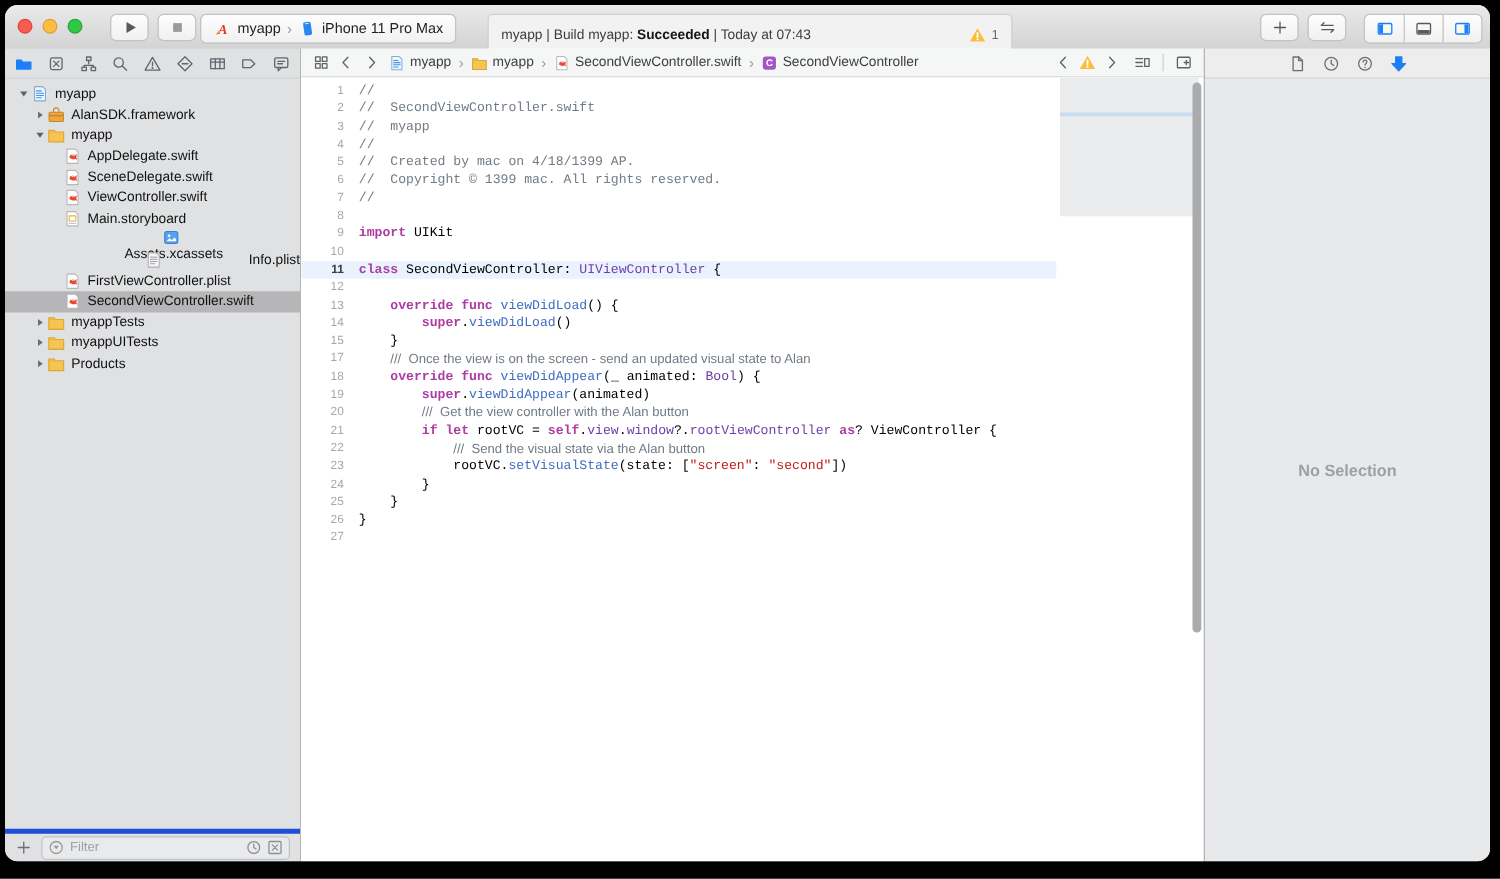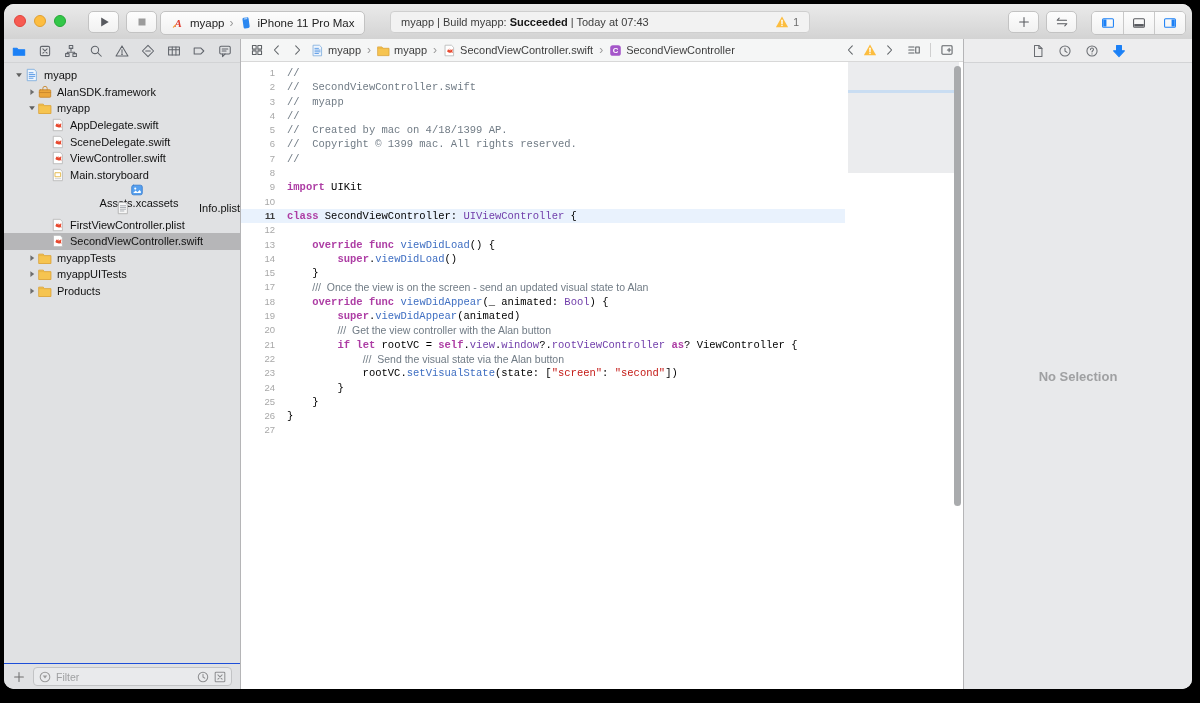--- a/index.html
+++ b/index.html
@@ -16,40 +16,40 @@
   .tl.m{background:#fdbd40;border:1px solid #e0a030;box-sizing:border-box;}
   .tl.z{background:#33c748;border:1px solid #25a837;box-sizing:border-box;}
   .tbtn{position:absolute;top:7px;height:22px;border:1px solid #c3c3c3;border-radius:5px;
         background:linear-gradient(#fdfdfd,#f1f1f1);display:flex;align-items:center;justify-content:center;padding:0;}
   .tbtn svg{display:block;}
   .scheme{position:absolute;left:156px;top:7px;height:22px;border:1px solid #c3c3c3;border-radius:5px;
           background:linear-gradient(#fdfdfd,#f1f1f1);display:flex;align-items:center;gap:5px;
           padding:0 10px;font-size:11.5px;color:#222;}
   .scheme .sep{color:#9a9a9a;font-size:12px;}
   .status{position:absolute;left:386px;top:7px;width:420px;height:22px;border:1px solid #cfcfcf;border-radius:4px;
-          background:#f2f2f2;display:flex;align-items:center;font-size:11px;color:#3c3c3c;padding:4px 10px;box-sizing:border-box;}
+          background:#f2f2f2;display:flex;align-items:center;font-size:11px;color:#3c3c3c;padding:16px 10px;box-sizing:border-box;}
   .status b{color:#161616;}
   .st-warn{margin-left:auto;display:flex;align-items:center;gap:4px;color:#6b6b6b;font-size:10.5px;}
   .seg{position:absolute;right:6px;top:7px;display:flex;border:1px solid #c3c3c3;border-radius:5px;overflow:hidden;}
   .seg button{width:31px;height:22px;border:none;border-left:1px solid #c9c9c9;
               background:linear-gradient(#fdfdfd,#f1f1f1);display:flex;align-items:center;justify-content:center;padding:0;}
   .seg button:first-child{border-left:none;}
   .ic-blue{color:#1b80f6;} .ic-gray{color:#57595e;}
   
   .sidebar{position:absolute;left:0;top:35px;bottom:0;width:237px;background:#e0e1e3;
            border-right:1px solid #b5b5b7;box-sizing:border-box;}
   .navtabs{height:23px;display:flex;align-items:center;justify-content:space-between;
            padding:0 8px;border-bottom:1px solid #d2d3d5;}
   .navtabs span{display:flex;}
   .tree{position:absolute;left:0;right:0;top:24px;bottom:26px;overflow:hidden;padding-top:4px;font-size:11px;color:#111;}
   .row{height:16.6px;display:flex;align-items:center;white-space:nowrap;}
   .row.sel{background:#b6b6b8;}
   .row .disc{width:13px;display:flex;justify-content:center;color:#606060;flex:none;}
   .row .fic{width:15px;margin-right:4px;display:flex;flex:none;}
-  .filterbar{position:absolute;left:0;right:0;bottom:0;height:26px;border-top:1px solid #1d4ed8;
+  .filterbar{position:absolute;left:0;right:0;bottom:0;height:26px;border-top:4px solid #1d4ed8;
              display:flex;align-items:center;padding:0 8px;gap:7px;box-sizing:border-box;}
   .fb-plus{color:#6e6e6e;display:flex;}
   .fb-field{flex:1;height:17px;border:1px solid #c2c3c5;border-radius:4px;background:#e9eaec;
             display:flex;align-items:center;gap:4px;padding:0 4px;color:#9a9a9a;}
   .fb-ph{font-size:10.5px;color:#9fa0a2;flex:1;}
   .fb-right{display:flex;gap:3px;color:#8e8f91;}
   
   .editor{position:absolute;left:237px;top:35px;bottom:0;width:722px;background:#fff;}
   .jumpbar{position:absolute;left:0;right:0;top:0;height:23px;background:#f5f6f6;border-bottom:1px solid #d8d8d8;
            display:flex;align-items:center;font-size:11px;color:#3e3e3e;padding:0 6px;box-sizing:border-box;}

